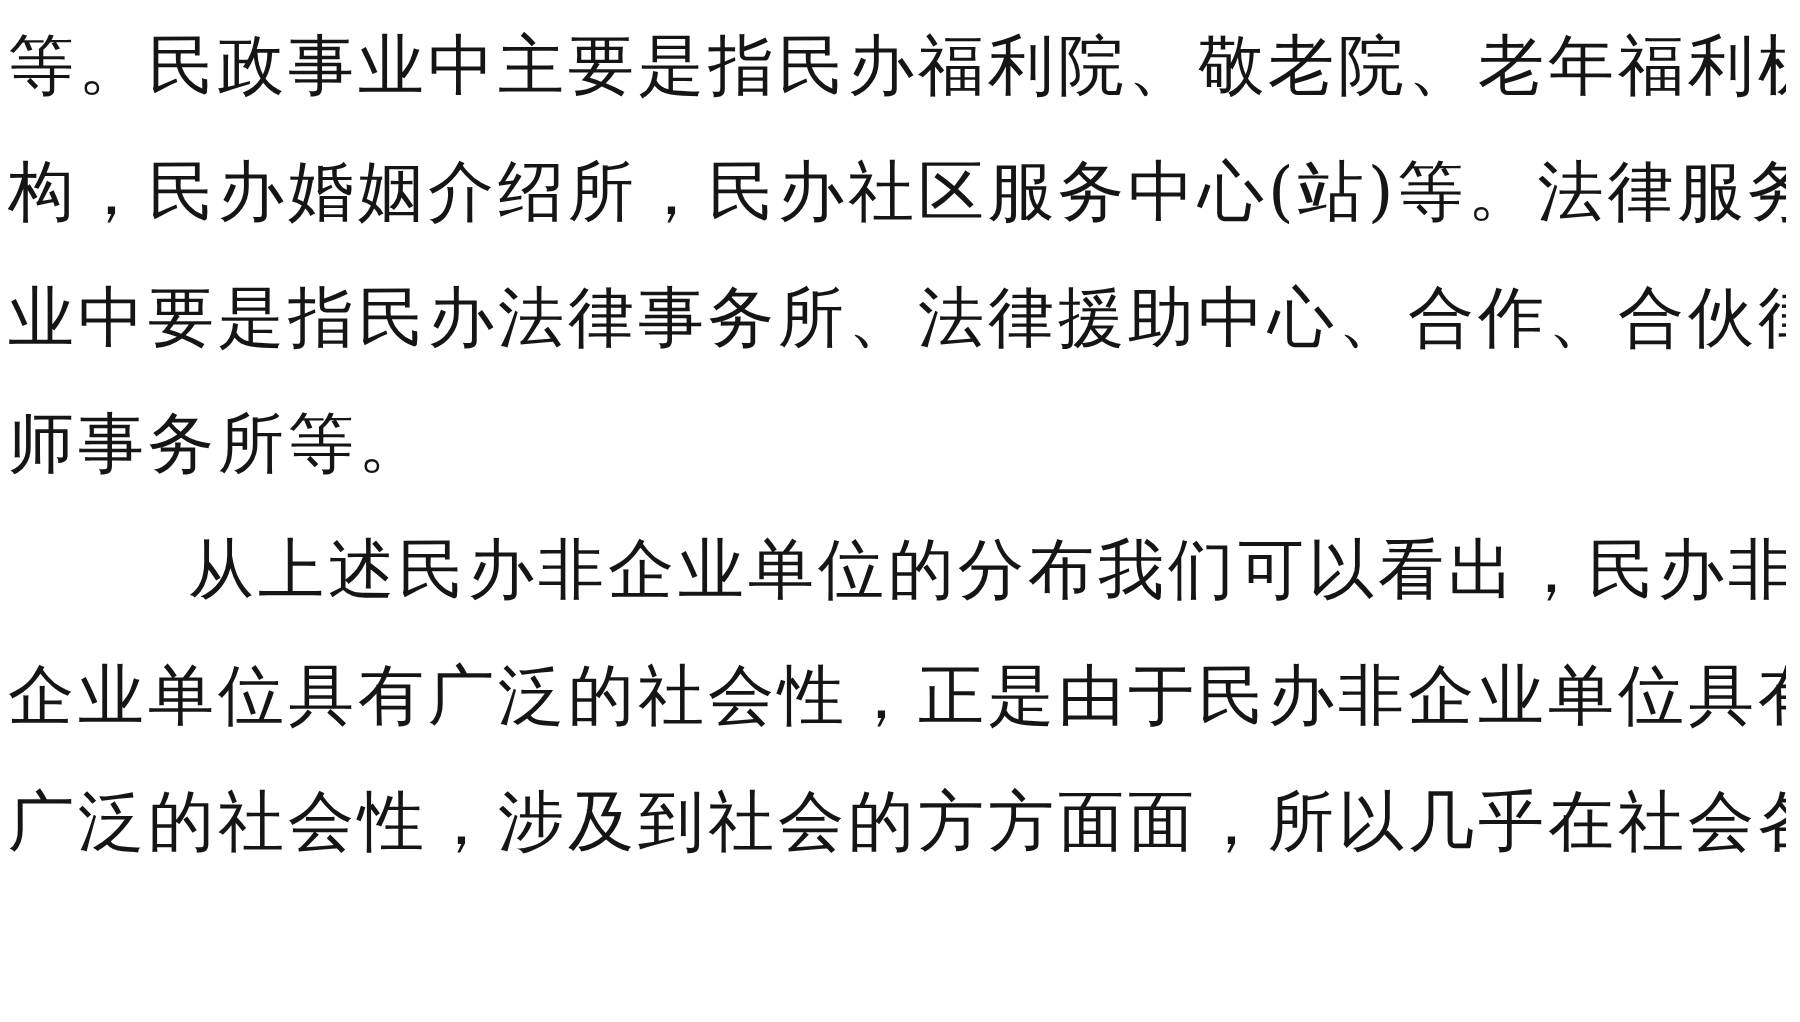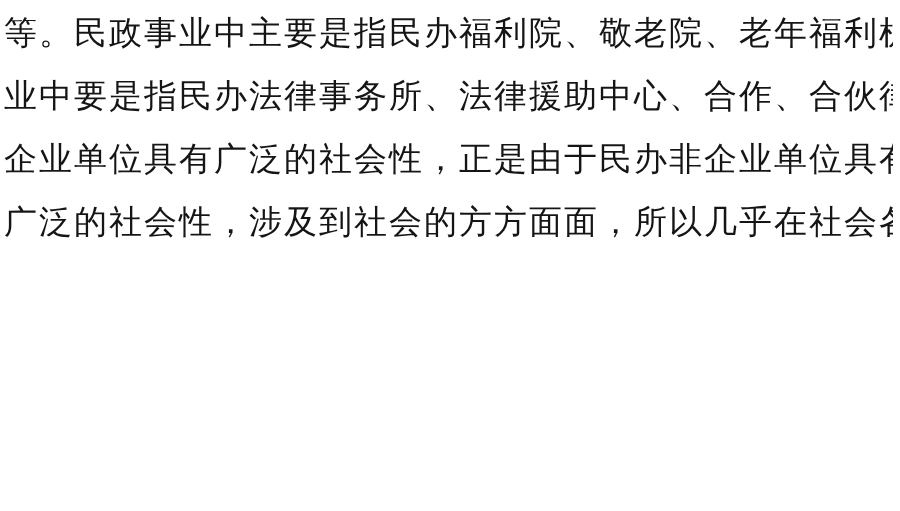--- a/index.html
+++ b/index.html
@@ -43,21 +43,24 @@
     text-indent: 90px;
   }
 </style>
 </head>
 <body>
 
 <div class="page">
 
   <div class="para">
     <div class="line just">等。民政事业中主要是指民办福利院、敬老院、老年福利机</div>
+    <div class="line just">构，民办婚姻介绍所，民办社区服务中心(站)等。法律服务</div>
     <div class="line just">业中要是指民办法律事务所、法律援助中心、合作、合伙律</div>
+    <div class="line">师事务所等。</div>
   </div>
 
   <div class="para">
+    <div class="line just indent">从上述民办非企业单位的分布我们可以看出，民办非</div>
     <div class="line just">企业单位具有广泛的社会性，正是由于民办非企业单位具有</div>
     <div class="line just">广泛的社会性，涉及到社会的方方面面，所以几乎在社会各</div>
   </div>
 
 </div>
 
 </body></html>

